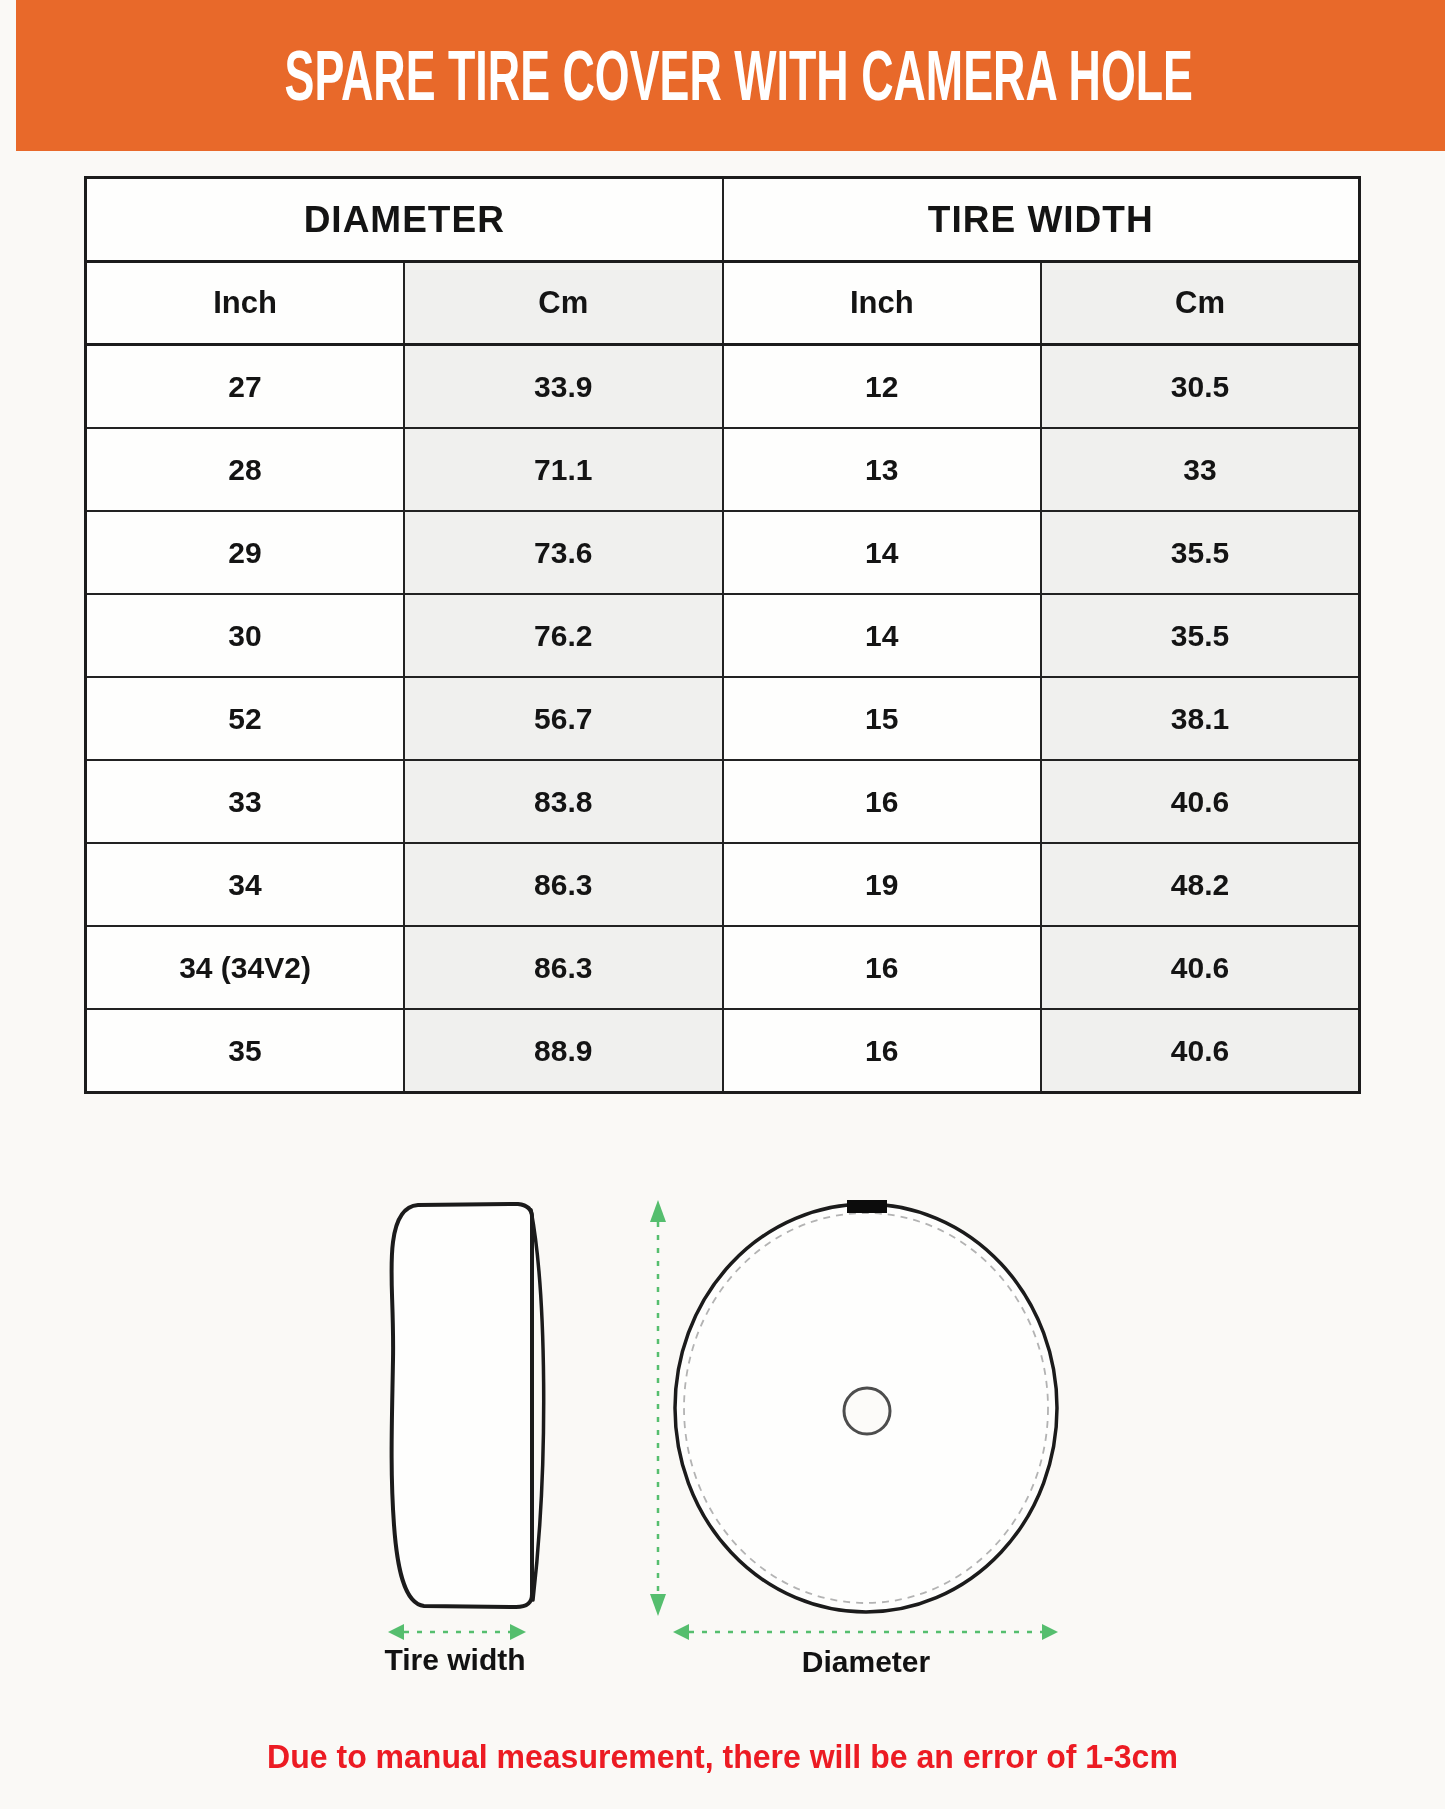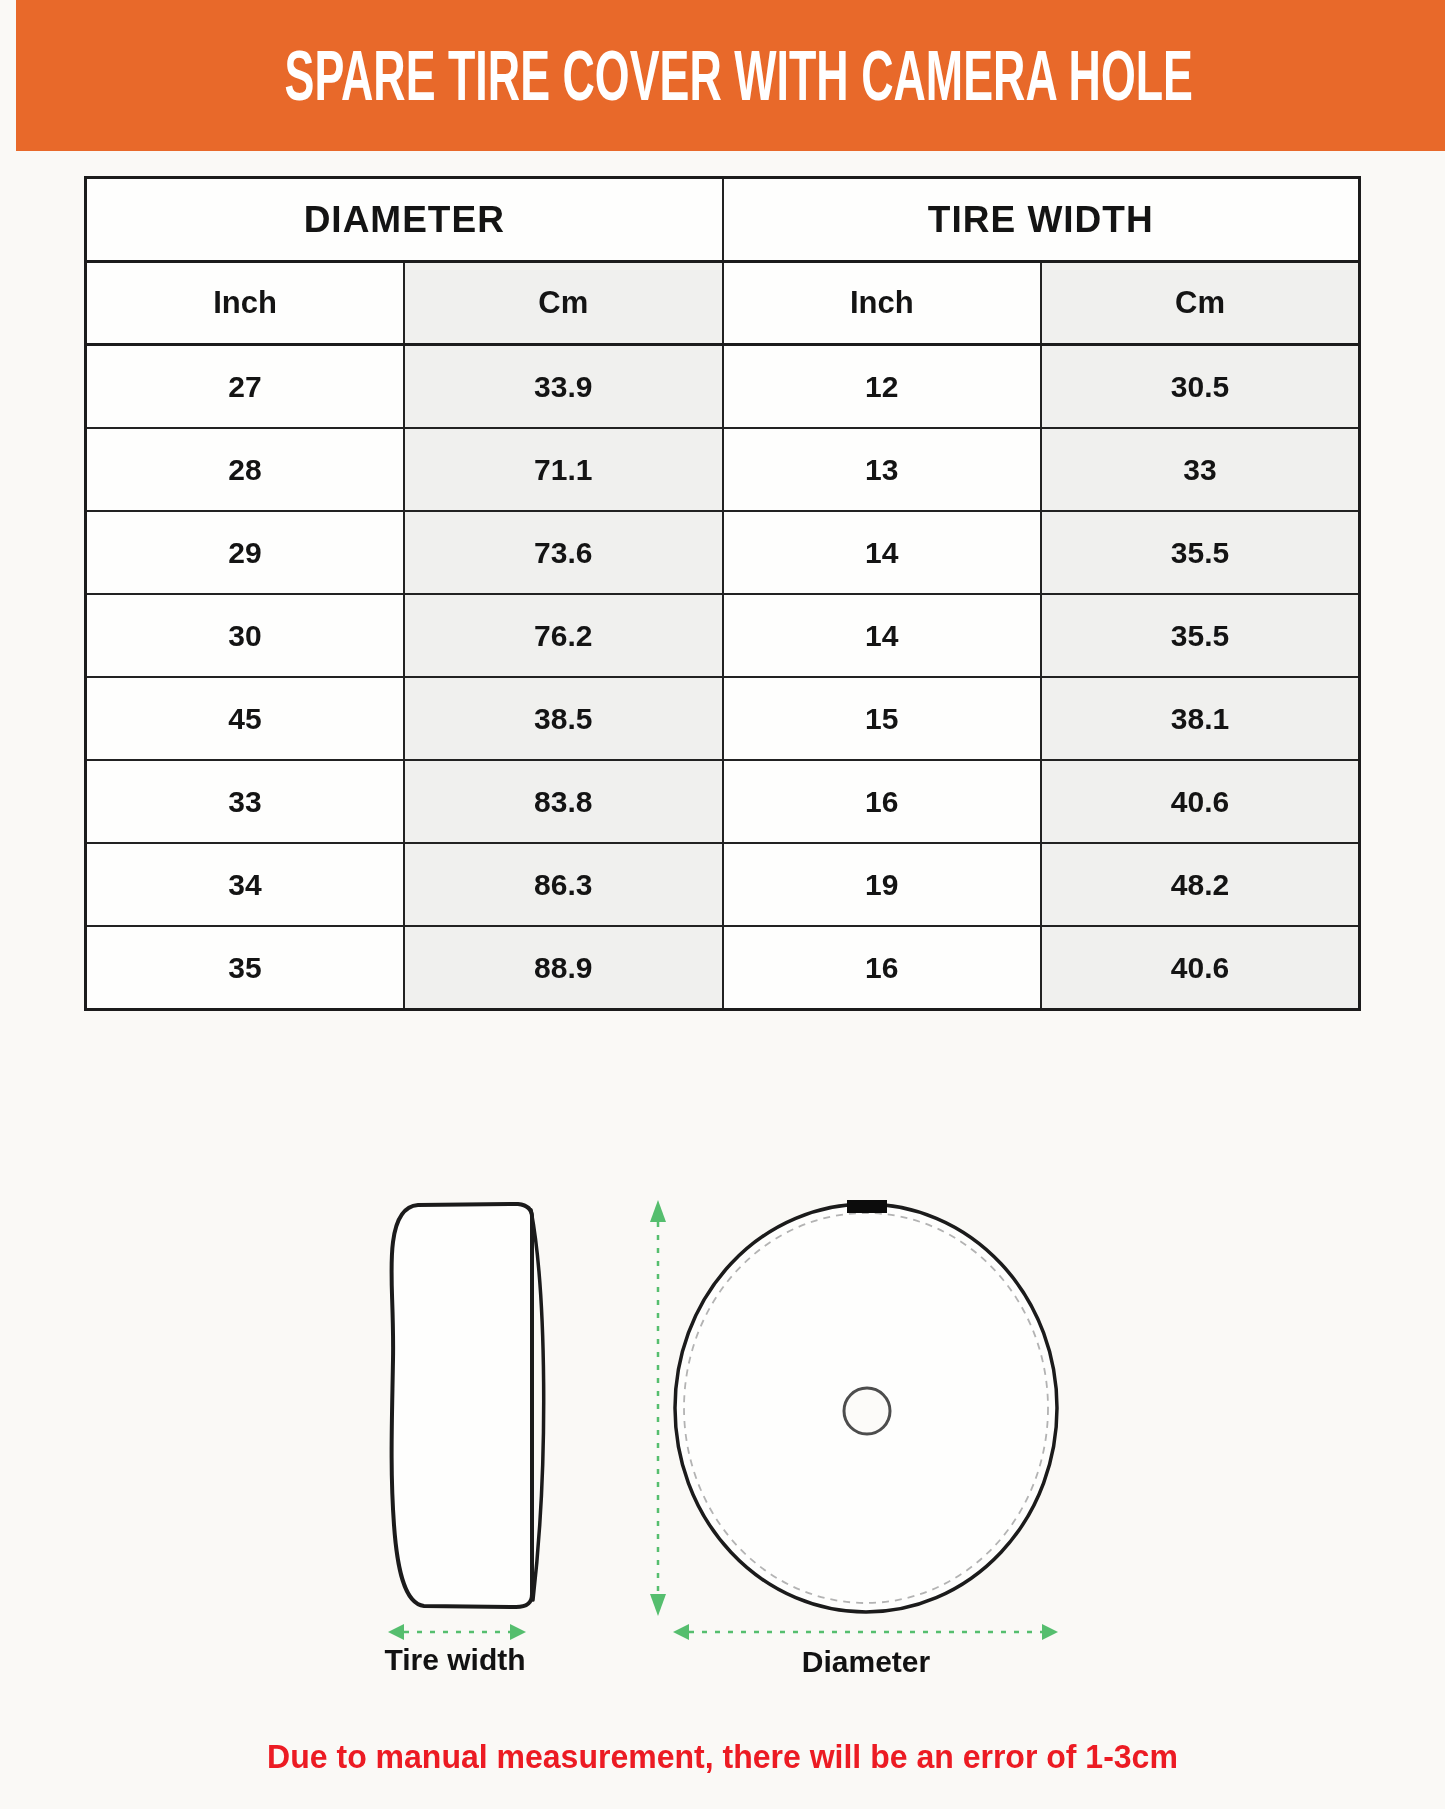--- a/index.html
+++ b/index.html
@@ -122,36 +122,42 @@
       <td>14</td>
       <td class="shade">35.5</td>
     </tr>
     <tr>
       <td>30</td>
       <td class="shade">76.2</td>
       <td>14</td>
       <td class="shade">35.5</td>
     </tr>
     <tr>
-      <td>45</td>
-      <td class="shade">38.5</td>
+      <td>52</td>
+      <td class="shade">56.7</td>
       <td>15</td>
       <td class="shade">38.1</td>
     </tr>
     <tr>
       <td>33</td>
       <td class="shade">83.8</td>
       <td>16</td>
       <td class="shade">40.6</td>
     </tr>
     <tr>
       <td>34</td>
       <td class="shade">86.3</td>
       <td>19</td>
       <td class="shade">48.2</td>
+    </tr>
+    <tr>
+      <td>34 (34V2)</td>
+      <td class="shade">86.3</td>
+      <td>16</td>
+      <td class="shade">40.6</td>
     </tr>
     <tr>
       <td>35</td>
       <td class="shade">88.9</td>
       <td>16</td>
       <td class="shade">40.6</td>
     </tr>
   </tbody>
 </table>
 

